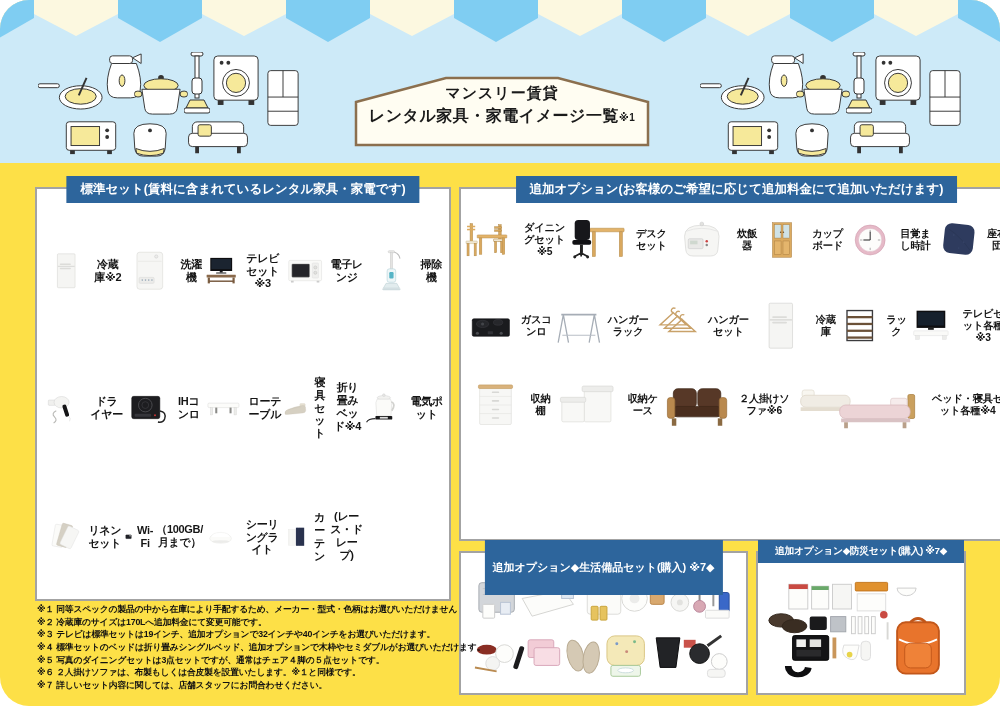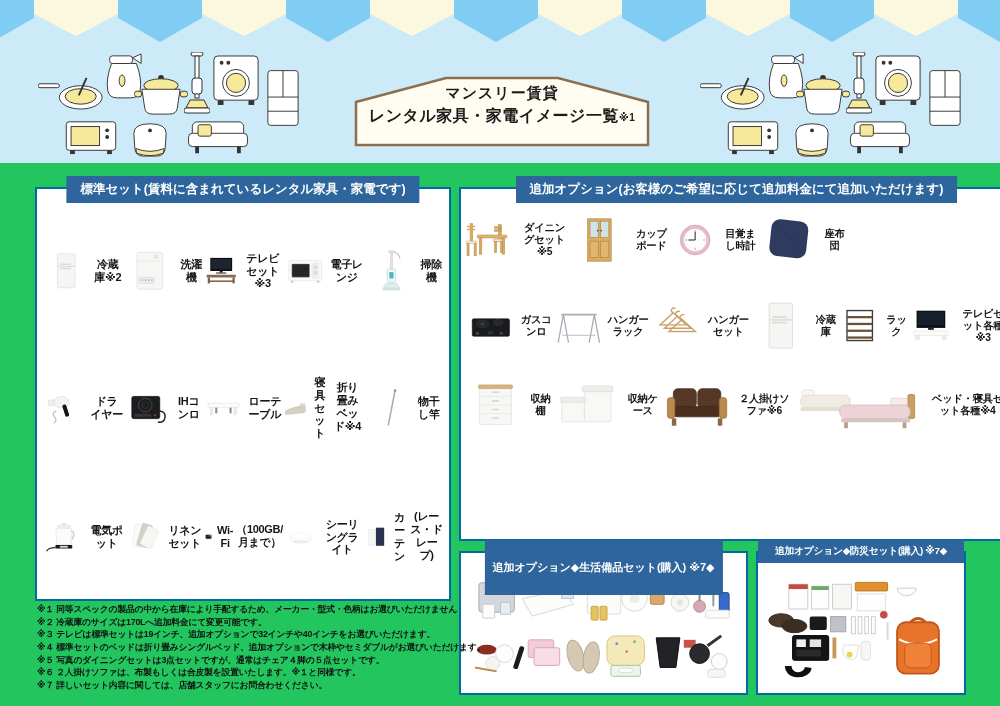--- a/index.html
+++ b/index.html
@@ -1,32 +1,32 @@
 <!DOCTYPE html>
 <html><head>
 <meta charset="utf-8">
 <style>
   html,body{margin:0;padding:0;background:#fff;}
-  .page{position:relative;width:1000px;height:706px;background:#22c55e;overflow:hidden;
-        font-family:"Liberation Sans","DejaVu Sans",sans-serif;}
+  .page{position:relative;width:1000px;height:706px;background:#fde047;overflow:hidden;
+        font-family:"Liberation Sans","DejaVu Sans",sans-serif;border-radius:29px;}
   
   .awning{position:absolute;left:0;top:0;width:1000px;height:163px;background:#cdeaf8;}
   .awning svg.stripes{position:absolute;left:0;top:0;}
   
   .plaque{position:absolute;left:350px;top:74px;width:304px;height:74px;z-index:5;}
   .plaque svg{position:absolute;left:0;top:0;}
   .plaque .ptxt{position:absolute;left:0;top:10px;width:100%;text-align:center;color:#1a1a1a;}
   .plaque .l1{font-size:15px;font-weight:700;letter-spacing:1px;}
   .plaque .l2{font-size:16px;font-weight:700;letter-spacing:0.5px;margin-top:3px;}
   .plaque .note{font-size:10px;font-weight:700;}
   
   .cluster{position:absolute;top:48px;width:270px;height:112px;}
   .cluster .hi{position:absolute;}
   
-  .sec{position:absolute;border:2px solid #0369a1;background:#fff;box-sizing:border-box;}
+  .sec{position:absolute;border:2px solid #a3a3a3;background:#fff;box-sizing:border-box;}
   .bar{position:absolute;top:-13px;left:50%;transform:translateX(-50%);background:#2d659c;color:#fff;
        font-weight:700;white-space:nowrap;padding:5px 14px;font-size:12.5px;z-index:3;}
   .bar.small{font-size:11px;padding:20px 8px;}
   .bar.full{left:0;transform:none;width:100%;box-sizing:border-box;text-align:center;
             font-size:9.8px;letter-spacing:-0.3px;padding:5px 10px;}
   .cells{display:grid;padding:18px 6px 6px;box-sizing:border-box;}
   .cell{display:flex;flex-direction:row;align-items:center;justify-content:flex-end;gap:3px;}
   .lbl{font-weight:700;font-size:11px;color:#151515;text-align:center;line-height:1.18;letter-spacing:-0.3px;}
   .opt .lbl{font-size:10.3px;}
   .pic{width:92%;}
@@ -589,26 +589,20 @@
       </div>
       <div class="cell">
         <svg class="pic" viewBox="0 0 100 80">
             <use href="#s-futon"></use>
           </svg>
         <div class="lbl">寝具セット</div>
         <div class="lbl" style="margin-top:-2px;">折り畳みベッド※4</div>
       </div>
       <div class="cell">
         <svg class="pic" viewBox="0 0 100 80">
-            <use href="#s-pole"></use>
-          </svg>
-        <div class="lbl">物干し竿</div>
-      </div>
-      <div class="cell">
-        <svg class="pic" viewBox="0 0 100 80">
             <use href="#s-pot"></use>
           </svg>
         <div class="lbl">電気ポット</div>
       </div>
       <div class="cell">
         <svg class="pic" viewBox="0 0 100 80">
             <use href="#s-linen"></use>
           </svg>
         <div class="lbl">リネンセット</div>
       </div>
@@ -636,20 +630,32 @@
   </div>
 
   <div class="sec opt" style="left:459px;top:187px;width:555px;height:354px;">
     <div class="bar">追加オプション(お客様のご希望に応じて追加料金にて追加いただけます)</div>
     <div class="cells og1">
       <div class="cell">
         <svg class="pic" viewBox="0 0 100 80">
             <use href="#s-dining"></use>
           </svg>
         <div class="lbl">ダイニングセット※5</div>
+      </div>
+      <div class="cell">
+        <svg class="pic" viewBox="0 0 100 80">
+            <use href="#s-desk"></use>
+          </svg>
+        <div class="lbl">デスクセット</div>
+      </div>
+      <div class="cell">
+        <svg class="pic" viewBox="0 0 100 80">
+            <use href="#s-rice"></use>
+          </svg>
+        <div class="lbl">炊飯器</div>
       </div>
       <div class="cell">
         <svg class="pic" viewBox="0 0 100 80">
             <use href="#s-cupb"></use>
           </svg>
         <div class="lbl">カップボード</div>
       </div>
       <div class="cell">
         <svg class="pic" viewBox="0 0 100 80">
             <use href="#s-clock"></use>

